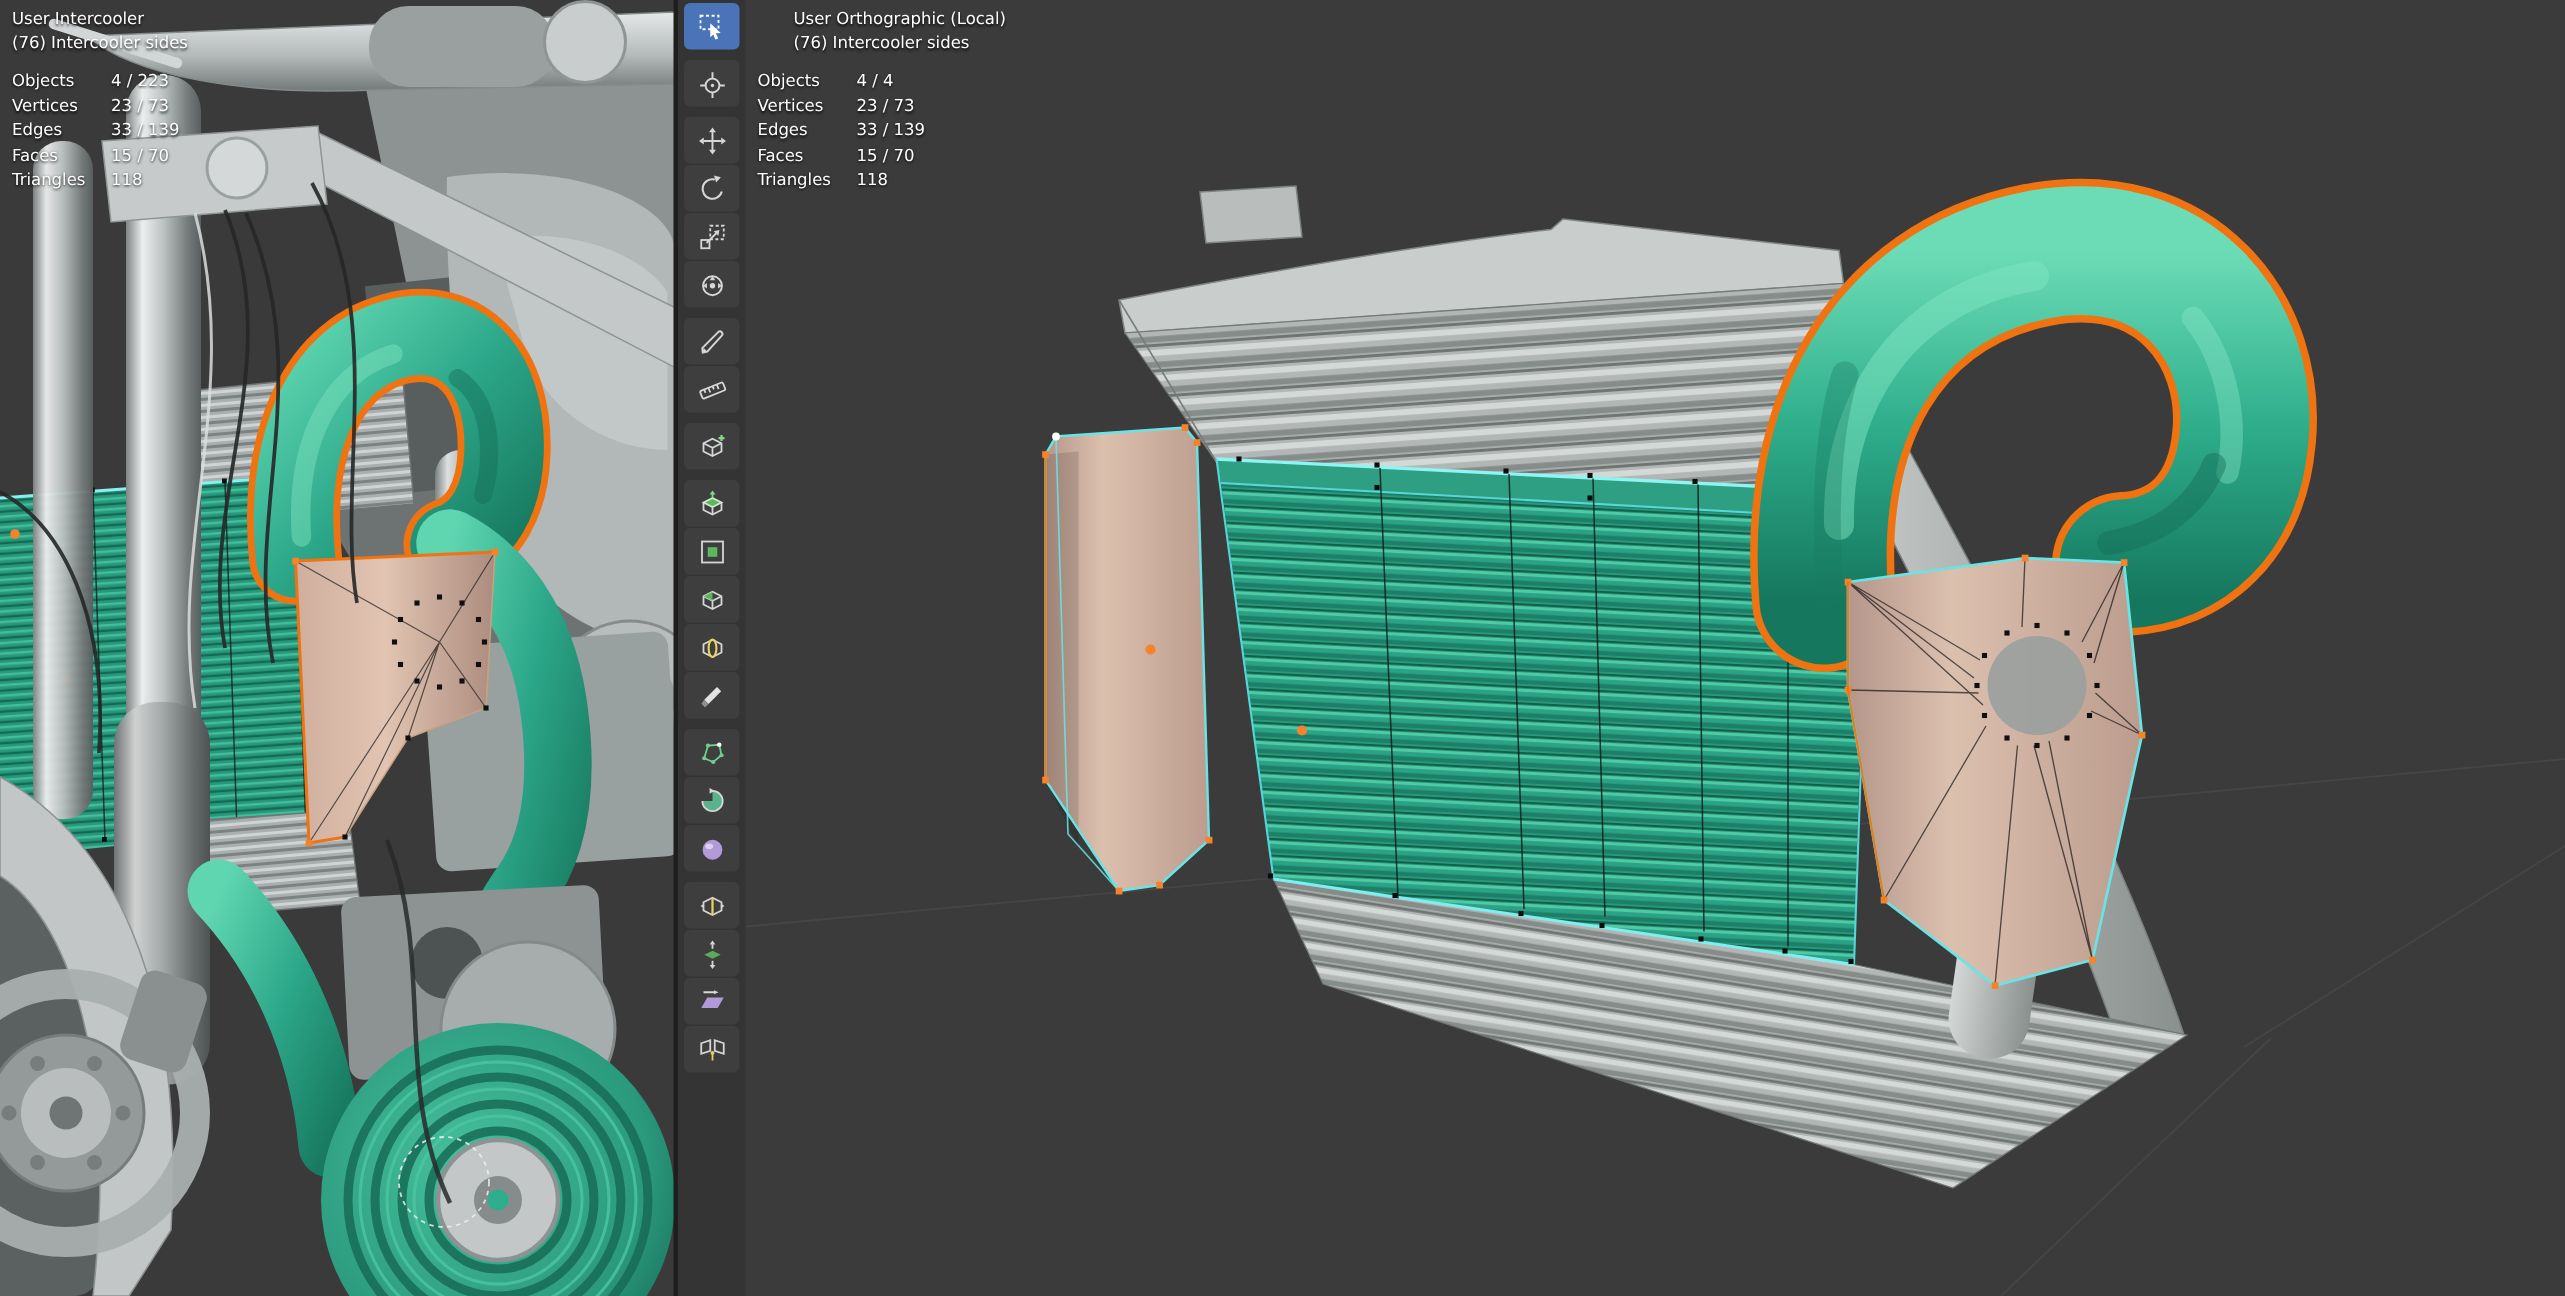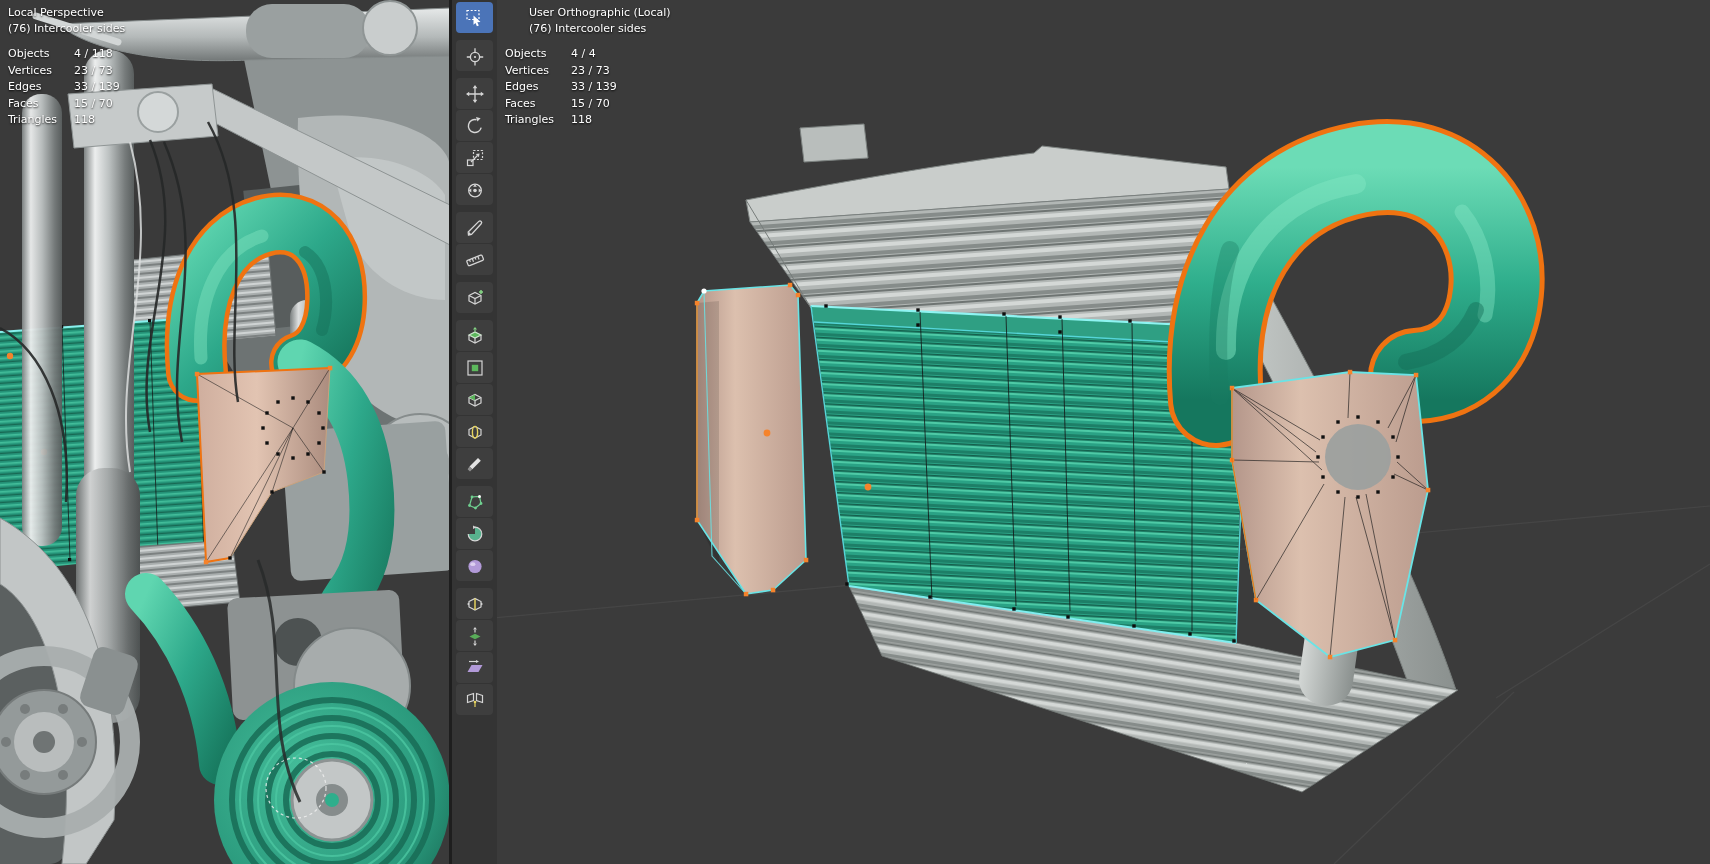--- a/index.html
+++ b/index.html
@@ -543,26 +543,26 @@
             <path d="M2.5 5.5 L8.5 3.5 V10.5 L2.5 12.5Z"></path>
             <path d="M17.5 5.5 L11.5 3.5 V10.5 L17.5 12.5Z"></path>
             <path d="M10 13 v4" stroke="#e6d35e"></path>
             <circle cx="10" cy="12" r="1.3" fill="#e6d35e" stroke="none"></circle>
           </g>
         </svg>
     </button>
   </div>
 
   <div class="overlay" style="left:8px;top:5px">
-    <div>Local Perspective</div>
+    <div>User Intercooler</div>
     <div>(76) Intercooler sides</div>
   </div>
   <div class="overlay stats" style="left:8px;top:46px">
     <span class="s-label">Objects</span>
-      <span class="s-val">4 / 118</span>
+      <span class="s-val">4 / 223</span>
     <span class="s-label">Vertices</span>
       <span class="s-val">23 / 73</span>
     <span class="s-label">Edges</span>
       <span class="s-val">33 / 139</span>
     <span class="s-label">Faces</span>
       <span class="s-val">15 / 70</span>
     <span class="s-label">Triangles</span>
       <span class="s-val">118</span>
   </div>
 

